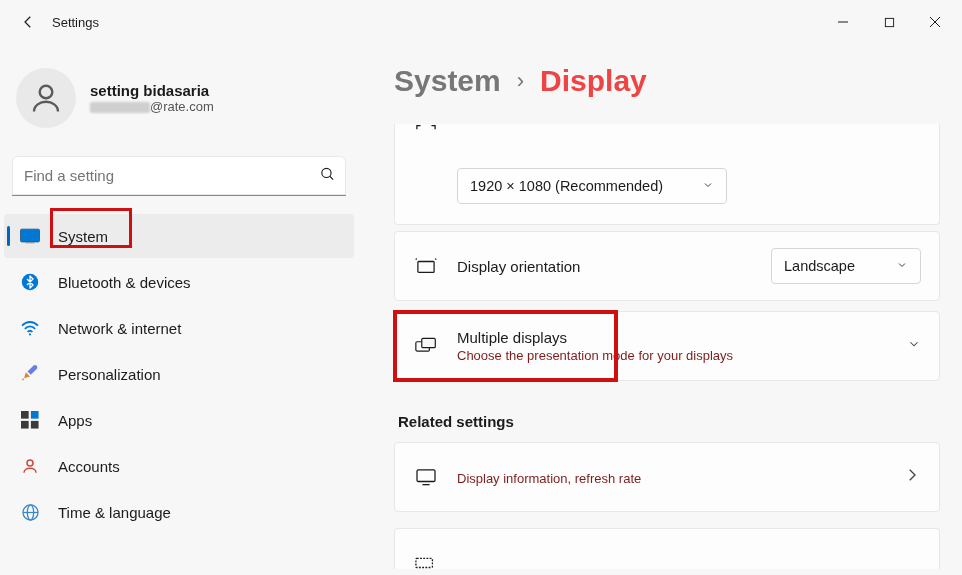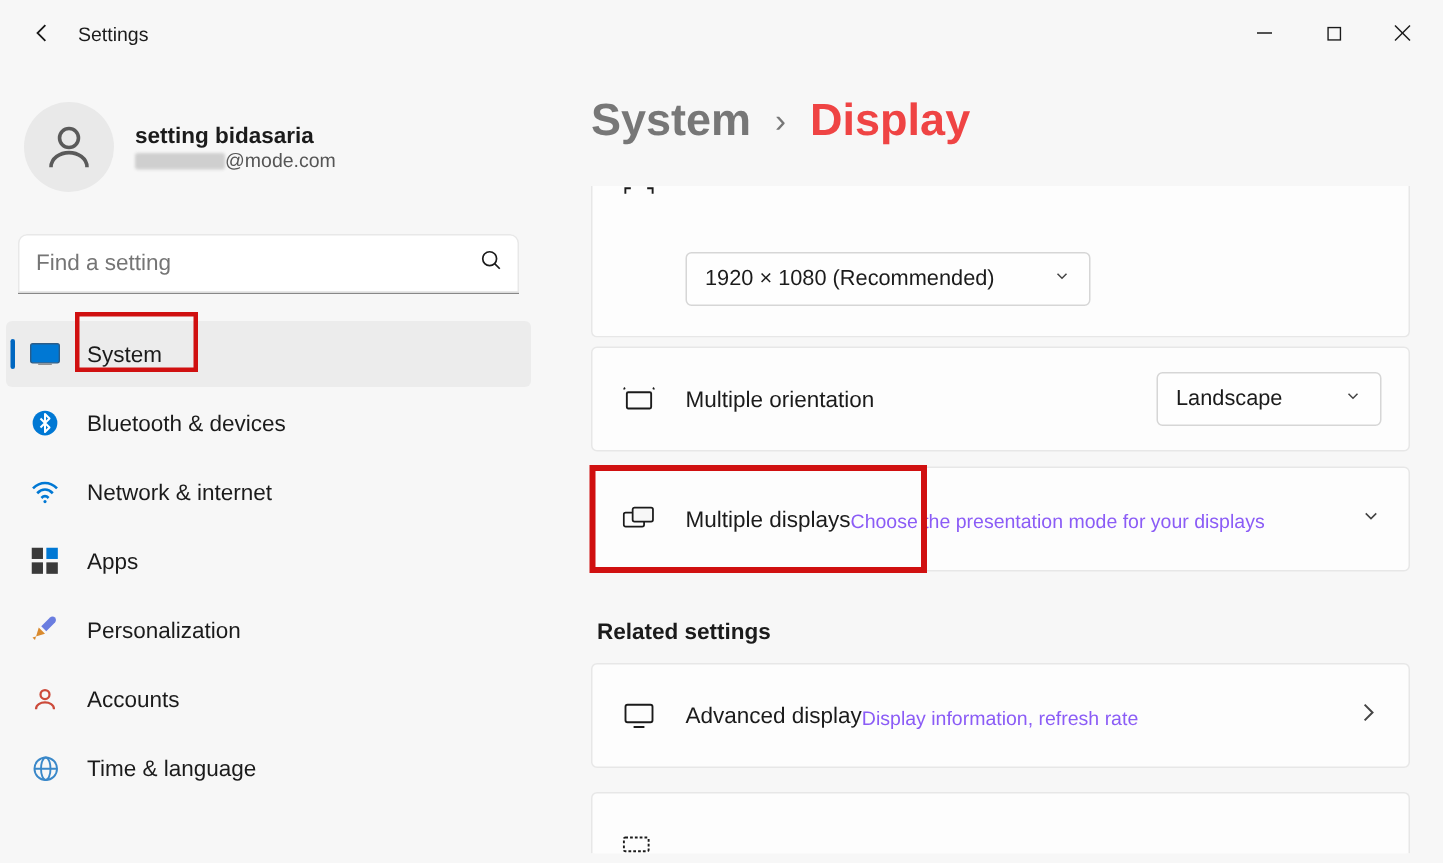--- a/index.html
+++ b/index.html
@@ -134,22 +134,22 @@
   .row {
     display:flex; align-items:center;
     min-height:68px;
     padding: 10px 18px;
     gap:18px;
   }
   .row.short { min-height:60px; }
   .row .lead-icon { width:26px; display:flex; justify-content:center; }
   .row .label { font-size:15px; flex:0 0 auto; }
   .row .spacer { flex:1; }
-  .row .sub { font-size:13px; color:#8b5cf6; margin-top:2px; }
-  .row .text-col { display:flex; flex-direction:row; }
+  .row .sub { font-size:13px; color:#7f1d1d; margin-top:2px; }
+  .row .text-col { display:flex; flex-direction:column; }
 
   .dropdown {
     height:36px;
     border:1px solid #d6d6d6;
     border-radius:4px;
     background:#fefefe;
     display:flex; align-items:center; justify-content:space-between;
     padding: 0 12px;
     font-size:14.5px;
     min-width:150px;
@@ -214,21 +214,21 @@
     <div class="profile">
       <div class="avatar">
         <svg width="36" height="36" viewBox="0 0 24 24" fill="none" stroke="#5a5a5a" stroke-width="1.6">
           <circle cx="12" cy="8" r="4.2"></circle>
           <path d="M4 21c0-4 4-6.5 8-6.5s8 2.5 8 6.5"></path>
         </svg>
       </div>
       <div>
         <div class="profile-name">setting bidasaria</div>
         <div class="profile-email">
-          <span class="email-obscured"></span><span>@mode.com</span>
+          <span class="email-obscured"></span><span>@rate.com</span>
         </div>
       </div>
     </div>
 
     <div class="search">
       <input type="text" placeholder="Find a setting" style="">
       <span class="icon">
         <svg width="17" height="17" viewBox="0 0 24 24" fill="none" stroke="#1b1b1b" stroke-width="1.6">
           <circle cx="10.5" cy="10.5" r="6.5"></circle>
             <line x1="20" y1="20" x2="15.2" y2="15.2"></line>
@@ -262,37 +262,37 @@
               <path d="M2 7c6-6 14-6 20 0"></path>
               <path d="M5.5 11c4-4 9-4 13 0"></path>
               <path d="M9 15c2-2 4-2 6 0"></path>
               <circle cx="12" cy="18" r="1.3" fill="#0078d4" stroke="none"></circle>
             </svg>
         </span>
         <span>Network &amp; internet</span>
       </div>
       <div class="nav-item">
         <span class="nav-icon">
+          <svg width="20" height="20" viewBox="0 0 24 24">
+              <path d="M4 20l3-10 5 5-10 3z" fill="#d98a2e"></path>
+              <path d="M13 13L20 6c1-1 1-3 0-4s-3-1-4 0l-7 7" fill="#6a7de0"></path>
+            </svg>
+        </span>
+        <span>Personalization</span>
+      </div>
+      <div class="nav-item">
+        <span class="nav-icon">
           <svg width="18" height="18" viewBox="0 0 20 20">
               <rect x="0" y="0" width="8.5" height="8.5" fill="#3a3a3a"></rect>
               <rect x="11" y="0" width="8.5" height="8.5" fill="#0078d4"></rect>
               <rect x="0" y="11" width="8.5" height="8.5" fill="#3a3a3a"></rect>
               <rect x="11" y="11" width="8.5" height="8.5" fill="#3a3a3a"></rect>
             </svg>
         </span>
         <span>Apps</span>
-      </div>
-      <div class="nav-item">
-        <span class="nav-icon">
-          <svg width="20" height="20" viewBox="0 0 24 24">
-              <path d="M4 20l3-10 5 5-10 3z" fill="#d98a2e"></path>
-              <path d="M13 13L20 6c1-1 1-3 0-4s-3-1-4 0l-7 7" fill="#6a7de0"></path>
-            </svg>
-        </span>
-        <span>Personalization</span>
       </div>
       <div class="nav-item">
         <span class="nav-icon">
           <svg width="18" height="18" viewBox="0 0 24 24" fill="none" stroke="#cc4a3a" stroke-width="2">
               <circle cx="12" cy="8" r="4"></circle>
               <path d="M4 21c0-4 4-6 8-6s8 2 8 6"></path>
             </svg>
         </span>
         <span>Accounts</span>
       </div>
@@ -340,21 +340,21 @@
       </div>
 
       <div class="card">
         <div class="row">
           <div class="lead-icon">
             <svg width="22" height="18" viewBox="0 0 24 20" fill="none" stroke="#1b1b1b" stroke-width="1.4">
                 <rect x="3" y="5" width="18" height="12" rx="1"></rect>
                 <path d="M1 3c0-1 1-2 2-2M23 3c0-1-1-2-2-2" stroke-dasharray="1.5 1.5"></path>
               </svg>
           </div>
-          <div class="label">Multiple orientation</div>
+          <div class="label">Display orientation</div>
           <div class="spacer"></div>
           <div class="dropdown">
             <span>Landscape</span>
             <span>
               <svg width="12" height="12" viewBox="0 0 24 24" fill="none" stroke="#444" stroke-width="2">
                   <polyline points="6 9 12 15 18 9"></polyline>
                 </svg>
             </span>
           </div>
         </div>
@@ -386,21 +386,20 @@
 
       <div class="card">
         <div class="row">
           <div class="lead-icon">
             <svg width="22" height="18" viewBox="0 0 24 20" fill="none" stroke="#1b1b1b" stroke-width="1.4">
                 <rect x="2" y="2" width="20" height="13" rx="1.5"></rect>
                 <line x1="8" y1="18.5" x2="16" y2="18.5"></line>
               </svg>
           </div>
           <div class="text-col">
-            <div class="label">Advanced display</div>
             <div class="sub">Display information, refresh rate</div>
           </div>
           <div class="spacer"></div>
           <span>
             <svg class="chevron-right" width="14" height="14" viewBox="0 0 24 24" fill="none" stroke="#444" stroke-width="1.8">
                 <polyline points="9 5 16 12 9 19"></polyline>
               </svg>
           </span>
         </div>
       </div>

